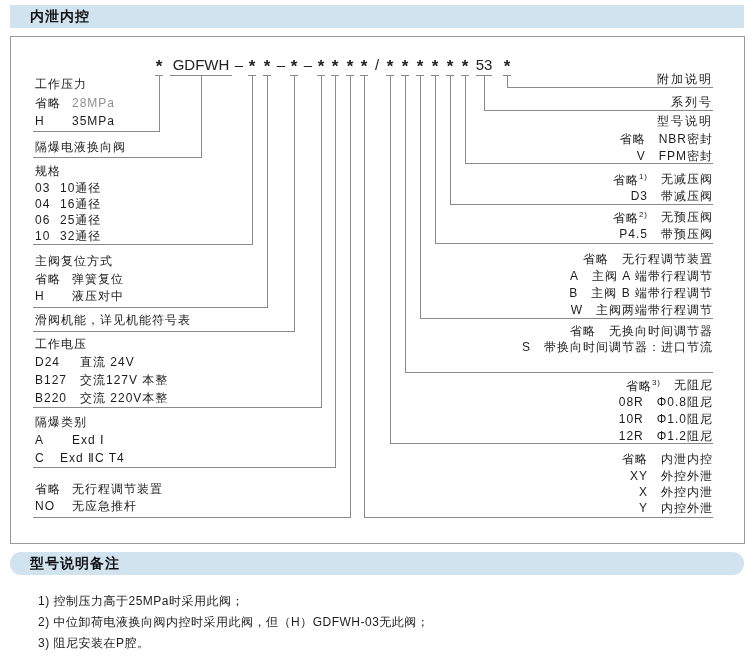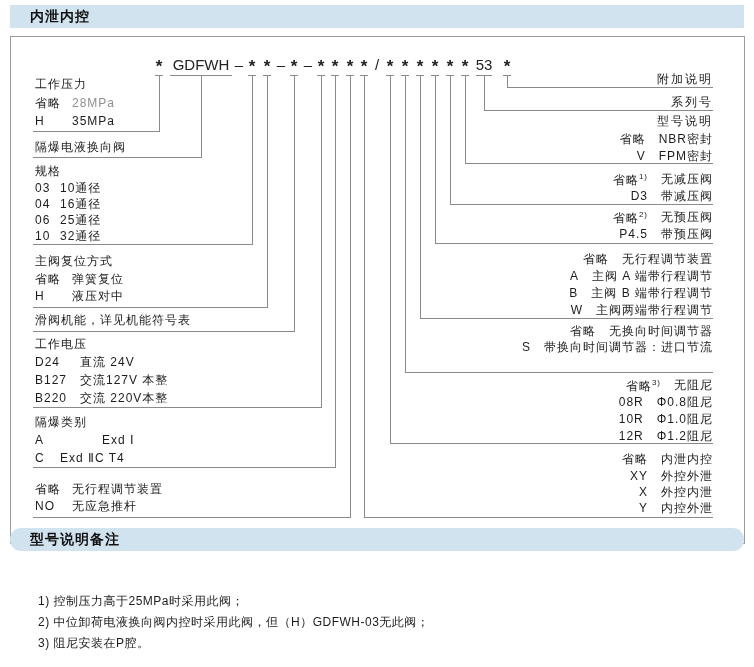--- a/index.html
+++ b/index.html
@@ -15,21 +15,21 @@
         color:#222;white-space:nowrap;}
   .tok.star{font-size:17px;top:57px;font-weight:700;}
   
   .ltitle{position:absolute;left:35px;font-size:12px;line-height:13px;letter-spacing:1px;
         white-space:nowrap;color:#1c1c1c;}
   .lrow{position:absolute;left:35px;display:flex;font-size:12px;line-height:13px;
         letter-spacing:1px;white-space:nowrap;color:#1c1c1c;}
   .lcode{width:37px;flex:none;}
   .lcode.w25{width:25px;}
   .lcode.w45{width:45px;}
-  .ml30{margin-left:30px;text-align:right;}
+  .ml30{text-align:right;}
   .gray{color:#8f8f8f;}
   
   .rtitle{position:absolute;right:41px;font-size:12px;line-height:13px;letter-spacing:2px;
         white-space:nowrap;color:#1c1c1c;}
   .rrow{position:absolute;right:41px;display:flex;gap:13px;font-size:12px;line-height:13px;
         letter-spacing:1px;white-space:nowrap;color:#1c1c1c;}
   .rrow sup{font-size:8px;line-height:1;vertical-align:super;}
   
   .note-line{position:absolute;left:38px;font-size:12px;line-height:14px;letter-spacing:0.5px;
         white-space:nowrap;color:#1c1c1c;}
@@ -251,20 +251,20 @@
   </div>
   <div class="rrow" style="top:486px">
     <span>X</span>
     <span>外控内泄</span>
   </div>
   <div class="rrow" style="top:502px">
     <span>Y</span>
     <span>内控外泄</span>
   </div>
 
-  <div class="bar" style="top:528px;border-radius:11px;">
+  <div class="bar" style="top:552px;border-radius:11px;">
     <div class="bar-title">型号说明备注</div>
   </div>
   <div class="note-line" style="top:594px">1) 控制压力高于25MPa时采用此阀；</div>
   <div class="note-line" style="top:615px">2) 中位卸荷电液换向阀内控时采用此阀，但（H）GDFWH-03无此阀；</div>
   <div class="note-line" style="top:636px">3) 阻尼安装在P腔。</div>
 
 </div>
 
 </body></html>

